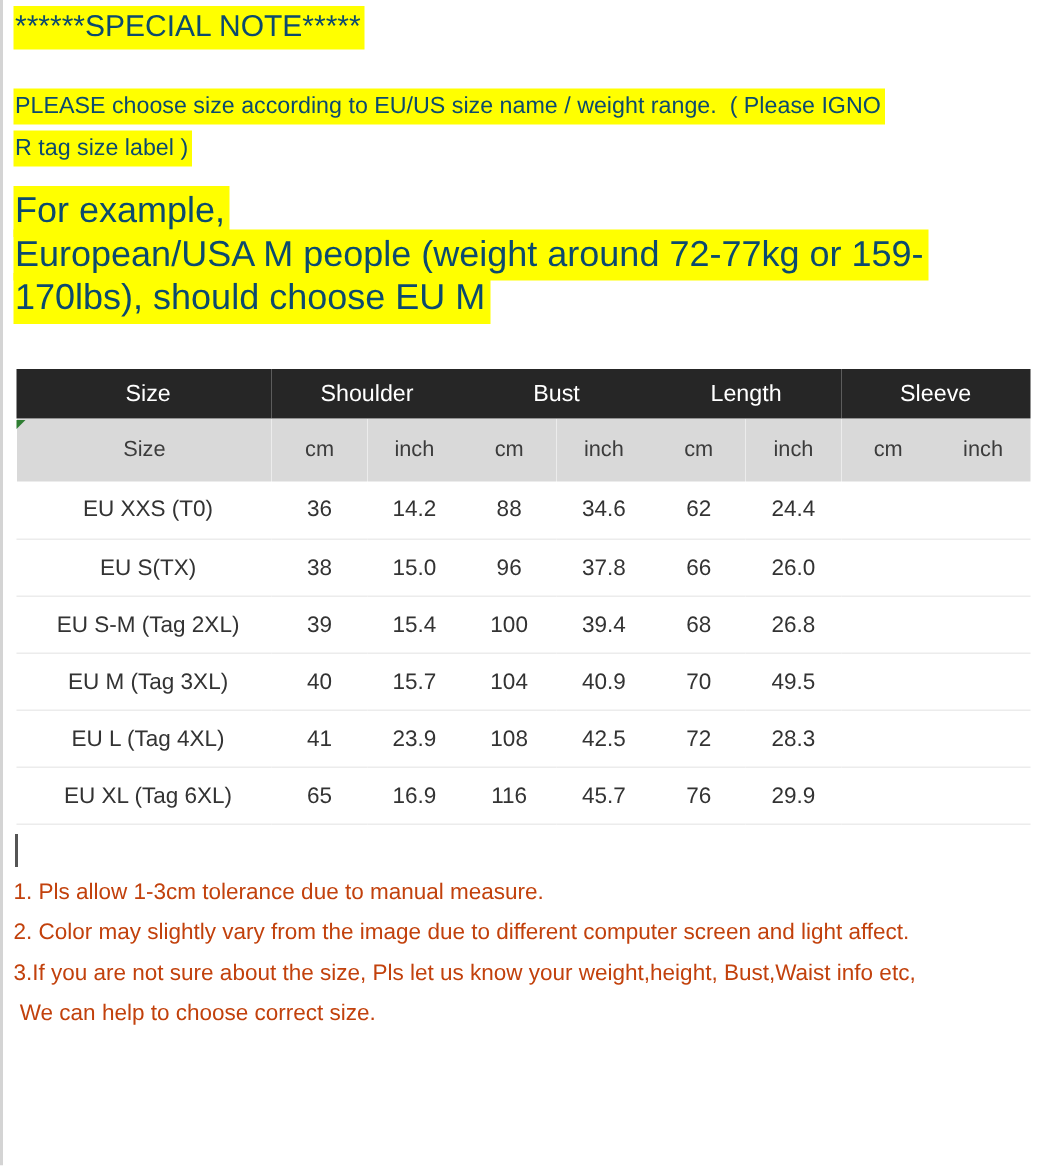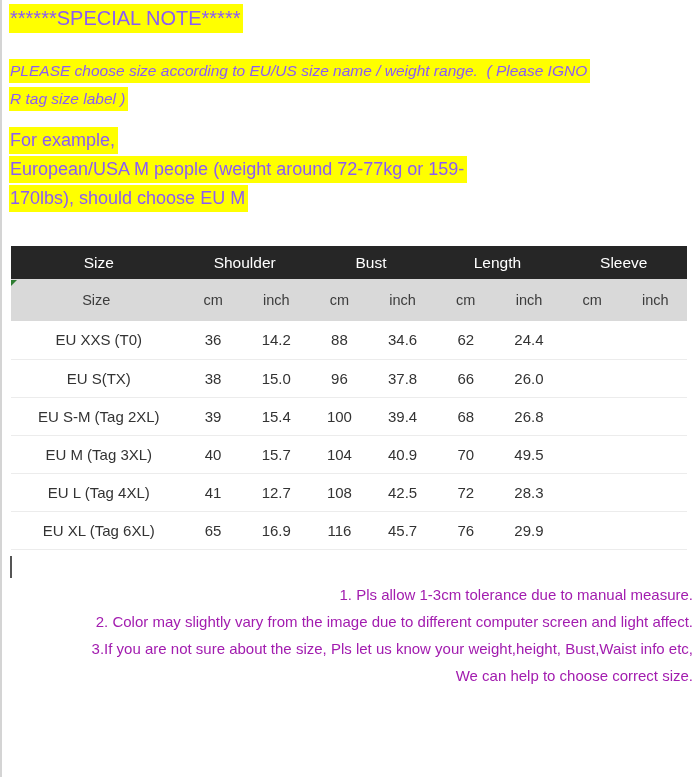--- a/index.html
+++ b/index.html
@@ -13,38 +13,38 @@
   }
   .page {
     width: 699px;
     height: 777px;
     border-left: 2px solid var(--page-border, #d4d4d4);
     padding: 4px 6px 0 6px;
     background: #ffffff;
   }
   mark.hl {
     background: var(--highlight, #ffff00);
-    color: #8b5cf6;
+    color: #0c4a6e;
     padding: 3px 3px 4px 1px;
   }
   .title {
     font-size: 20px;
     line-height: 29px;
     color: #111111;
     margin-left: 1px;
   }
   .para1 {
     margin-top: 24px;
     font-size: 15.5px;
     margin-left: 1px;
   }
-  .para1 .line { line-height: 28px; white-space: pre-wrap; font-style: italic; }
+  .para1 .line { line-height: 28px; white-space: pre-wrap; }
   .example {
     margin-top: 13px;
-    font-size: 18px;
+    font-size: 24px;
     margin-left: 1px;
   }
   .example .line { line-height: 29px; white-space: pre-wrap; }
 
   table.size-table {
     margin-top: 33px;
     margin-left: 3px;
     width: 676px;
     border-collapse: collapse;
     table-layout: fixed;
@@ -98,23 +98,22 @@
   .caret {
     margin-top: 6px;
     margin-left: 2px;
     width: 2px;
     height: 22px;
     background: #555555;
   }
   .notes {
     margin-top: 3px;
     font-size: 15px;
-    color: #a21caf;
-    margin-left: 1px;
-    text-align: right;
+    color: #c2410c;
+    margin-left: 1px;
   }
   .notes .note-line { line-height: 27px; white-space: pre-wrap; }
 </style>
 </head>
 <body>
 
 <div class="page">
 
   <div class="title">
     <mark class="hl">******SPECIAL NOTE*****</mark>
@@ -204,21 +203,21 @@
           <td>104</td>
           <td>40.9</td>
           <td>70</td>
           <td>49.5</td>
           <td></td>
           <td></td>
         </tr>
         <tr>
           <td class="size-col">EU L (Tag 4XL)</td>
           <td>41</td>
-          <td>12.7</td>
+          <td>23.9</td>
           <td>108</td>
           <td>42.5</td>
           <td>72</td>
           <td>28.3</td>
           <td></td>
           <td></td>
         </tr>
         <tr>
           <td class="size-col">EU XL (Tag 6XL)</td>
           <td>65</td>

